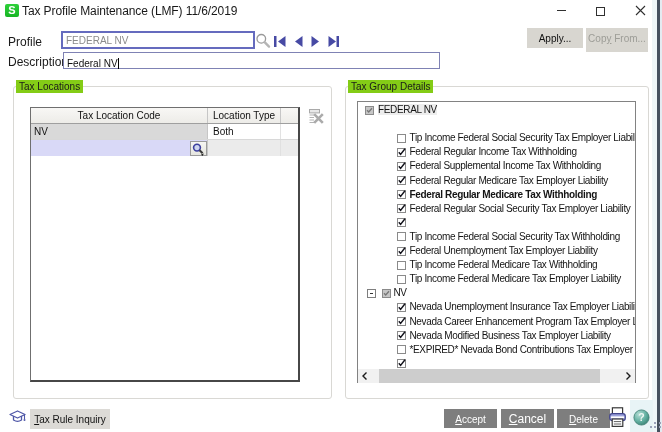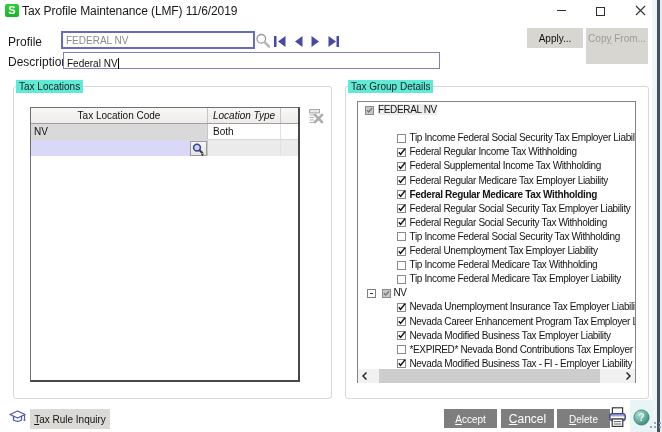--- a/index.html
+++ b/index.html
@@ -1,21 +1,21 @@
 <!DOCTYPE html>
 <html><head>
 <meta charset="utf-8">
 <style>
   * { margin:0; padding:0; box-sizing:border-box; }
   html,body { width:662px; height:432px; overflow:hidden; }
   body { font-family:"Liberation Sans", sans-serif; background:#ffffff; position:relative; }
   .abs { position:absolute; }
   .t11 { font-size:12px; color:#1a1a1a; white-space:nowrap; }
   .gb { position:absolute; border:1px solid #d9d8d4; border-radius:3px; }
-  .gb-label { position:absolute; top:-7px; background:#5eead4; padding:0 3px; font-size:10px; color:#1a1a1a; line-height:13px; white-space:nowrap; }
+  .gb-label { position:absolute; top:-7px; background:#84cc16; padding:0 3px; font-size:10px; color:#1a1a1a; line-height:13px; white-space:nowrap; }
 </style>
 </head>
 <body>
 
 <div class="abs" style="left:5px; top:4px; width:14px; height:13px; background:linear-gradient(180deg,#2ed13a,#17b424); border-radius:2px; text-align:center;">
   <span style="color:#fff; font-size:11px; font-weight:bold; line-height:13px; display:block;">S</span>
 </div>
 <div class="abs" style="left:22px; top:4px; font-size:12px; letter-spacing:-0.1px; color:#191919; white-space:nowrap;">Tax Profile Maintenance (LMF) 11/6/2019</div>
 
 <div class="abs" style="left:557px; top:10px; width:9px; height:1px; background:#303030;"></div>
@@ -40,38 +40,38 @@
     <path d="M29.5,1 L29.5,12 L22,6.5 Z"></path>
     <path d="M38.5,1 L38.5,12 L46,6.5 Z"></path>
     <path d="M55.5,1 L55.5,12 L63,6.5 Z"></path>
     <rect x="63.5" y="1" width="2.5" height="11"></rect>
   </g>
 </svg>
 
 <div class="abs" style="left:527px; top:28px; width:56px; height:20px; background:#d8d6d0; text-align:center;">
   <span style="font-size:10px; color:#111; line-height:20px; white-space:nowrap;">Apply...</span>
 </div>
-<div class="abs" style="left:586px; top:28px; width:62px; height:36px; background:#d8d6d0; text-align:center;">
+<div class="abs" style="left:586px; top:28px; width:62px; height:24px; background:#d8d6d0; text-align:center;">
   <span style="font-size:10px; color:#9d9d97; line-height:20px; white-space:nowrap;">Cop<span style="text-decoration:underline;">y</span> From...</span>
 </div>
 
 <div class="abs t11" style="left:8px; top:55px;">Description</div>
 <div class="abs" style="left:63px; top:52px; width:377px; height:17px; border:1px solid #7f82b4; background:#fff;">
   <span style="font-size:10px; color:#111; line-height:15px; padding-left:3px; display:inline-block;">Federal NV</span><span style="display:inline-block; width:1px; height:11px; background:#000; vertical-align:-2px;"></span>
 </div>
 
 <div class="gb" style="left:13px; top:86px; width:319px; height:313px;">
   <span class="gb-label" style="left:2px;">Tax Locations</span>
 </div>
 
 <div class="abs" style="left:30px; top:107px; width:270px; height:275px; background:#fff; border:1px solid #6f6f6f; border-right:2px solid #474747; border-bottom:2px solid #474747;">
 
   <div style="position:absolute; left:0; top:0; width:100%; height:16px; background:linear-gradient(180deg,#f8f7f5,#edece8); border-bottom:1px solid #9f9f9f; display:flex;">
     <div style="width:177px; border-right:1px solid #c6c6c6; text-align:center; font-size:10px; color:#111; line-height:15px;">Tax Location Code</div>
-    <div style="width:73px; border-right:1px solid #c6c6c6; text-align:center; font-size:10px; color:#111; line-height:15px;font-style:italic;">Location Type</div>
+    <div style="width:73px; border-right:1px solid #c6c6c6; text-align:center; font-size:10px; color:#111; line-height:15px;">Location Type</div>
     <div style="flex:1;"></div>
   </div>
 
   <div style="position:absolute; left:0; top:16px; width:100%; height:15px; display:flex;">
     <div style="width:177px; background:#d9d9d9; border-right:1px solid #c6c6c6; font-size:10px; color:#111; line-height:15px; padding-left:3px;">NV</div>
     <div style="width:73px; background:#fff; border-right:1px solid #e2e2e2; font-size:10px; color:#111; line-height:15px; padding-left:5px;">Both</div>
     <div style="flex:1; background:#fff;"></div>
   </div>
 
   <div style="position:absolute; left:0; top:31px; width:100%; height:17px; display:flex; border-top:1px solid #d8d8d8;">
@@ -172,21 +172,20 @@
       <span style="position:absolute; left:51.5px; top:0.5px; font-size:10px; letter-spacing:-0.35px; color:#141414; white-space:nowrap; ">Federal Regular Social Security Tax Employer Liability</span>
     </div>
     <div style="position:absolute; left:0; top:114.3px; width:100%; height:14px;">
       <span style="left:39px; position:absolute; top:0; width:11px; height:14px;">
         <span style="position:absolute; width:9px; height:9px; border:1px solid #8a8a8a; background:#fff; top:2px;">
           <svg width="9" height="9" viewBox="0 0 9 9" style="position:absolute;left:-1px;top:-1px;">
             <path d="M1.8,4.2 L3.6,6.4 L8,0.8" stroke="#13131c" stroke-width="1.5" fill="none"></path>
           </svg>
         </span>
       </span>
-      <span style="position:absolute; left:51.5px; top:0.5px; font-size:10px; letter-spacing:-0.35px; color:#141414; white-space:nowrap; ">Federal Regular Social Security Tax Withholding</span>
     </div>
     <div style="position:absolute; left:0; top:128.4px; width:100%; height:14px;">
       <span style="left:39px; position:absolute; top:0; width:11px; height:14px;">
         <span style="position:absolute; width:9px; height:9px; border:1px solid #8a8a8a; background:#fff; top:2px;"></span>
       </span>
       <span style="position:absolute; left:51.5px; top:0.5px; font-size:10px; letter-spacing:-0.35px; color:#141414; white-space:nowrap; ">Tip Income Federal Social Security Tax Withholding</span>
     </div>
     <div style="position:absolute; left:0; top:142.5px; width:100%; height:14px;">
       <span style="left:39px; position:absolute; top:0; width:11px; height:14px;">
         <span style="position:absolute; width:9px; height:9px; border:1px solid #8a8a8a; background:#fff; top:2px;">
@@ -259,21 +258,20 @@
       <span style="position:absolute; left:51.5px; top:0.5px; font-size:10px; letter-spacing:-0.35px; color:#141414; white-space:nowrap; ">*EXPIRED* Nevada Bond Contributions Tax Employer Liability</span>
     </div>
     <div style="position:absolute; left:0; top:255.3px; width:100%; height:14px;">
       <span style="left:39px; position:absolute; top:0; width:11px; height:14px;">
         <span style="position:absolute; width:9px; height:9px; border:1px solid #8a8a8a; background:#fff; top:2px;">
           <svg width="9" height="9" viewBox="0 0 9 9" style="position:absolute;left:-1px;top:-1px;">
             <path d="M1.8,4.2 L3.6,6.4 L8,0.8" stroke="#13131c" stroke-width="1.5" fill="none"></path>
           </svg>
         </span>
       </span>
-      <span style="position:absolute; left:51.5px; top:0.5px; font-size:10px; letter-spacing:-0.35px; color:#141414; white-space:nowrap; ">Nevada Modified Business Tax - FI - Employer Liability</span>
     </div>
   </div>
 
 <div class="abs" style="left:358px; top:369px; width:277px; height:14px; background:#f1f1f1;">
   <svg style="position:absolute; left:0; top:0;" width="14" height="14" viewBox="0 0 14 14">
     <path d="M8.5,3.5 L5,7 L8.5,10.5" stroke="#1a1a1a" stroke-width="1.4" fill="none"></path>
   </svg>
   <div style="position:absolute; left:21px; top:0; width:221px; height:14px; background:#cdcdcd;"></div>
   <svg style="position:absolute; right:0; top:0;" width="14" height="14" viewBox="0 0 14 14">
     <path d="M5.5,3.5 L9,7 L5.5,10.5" stroke="#1a1a1a" stroke-width="1.4" fill="none"></path>

